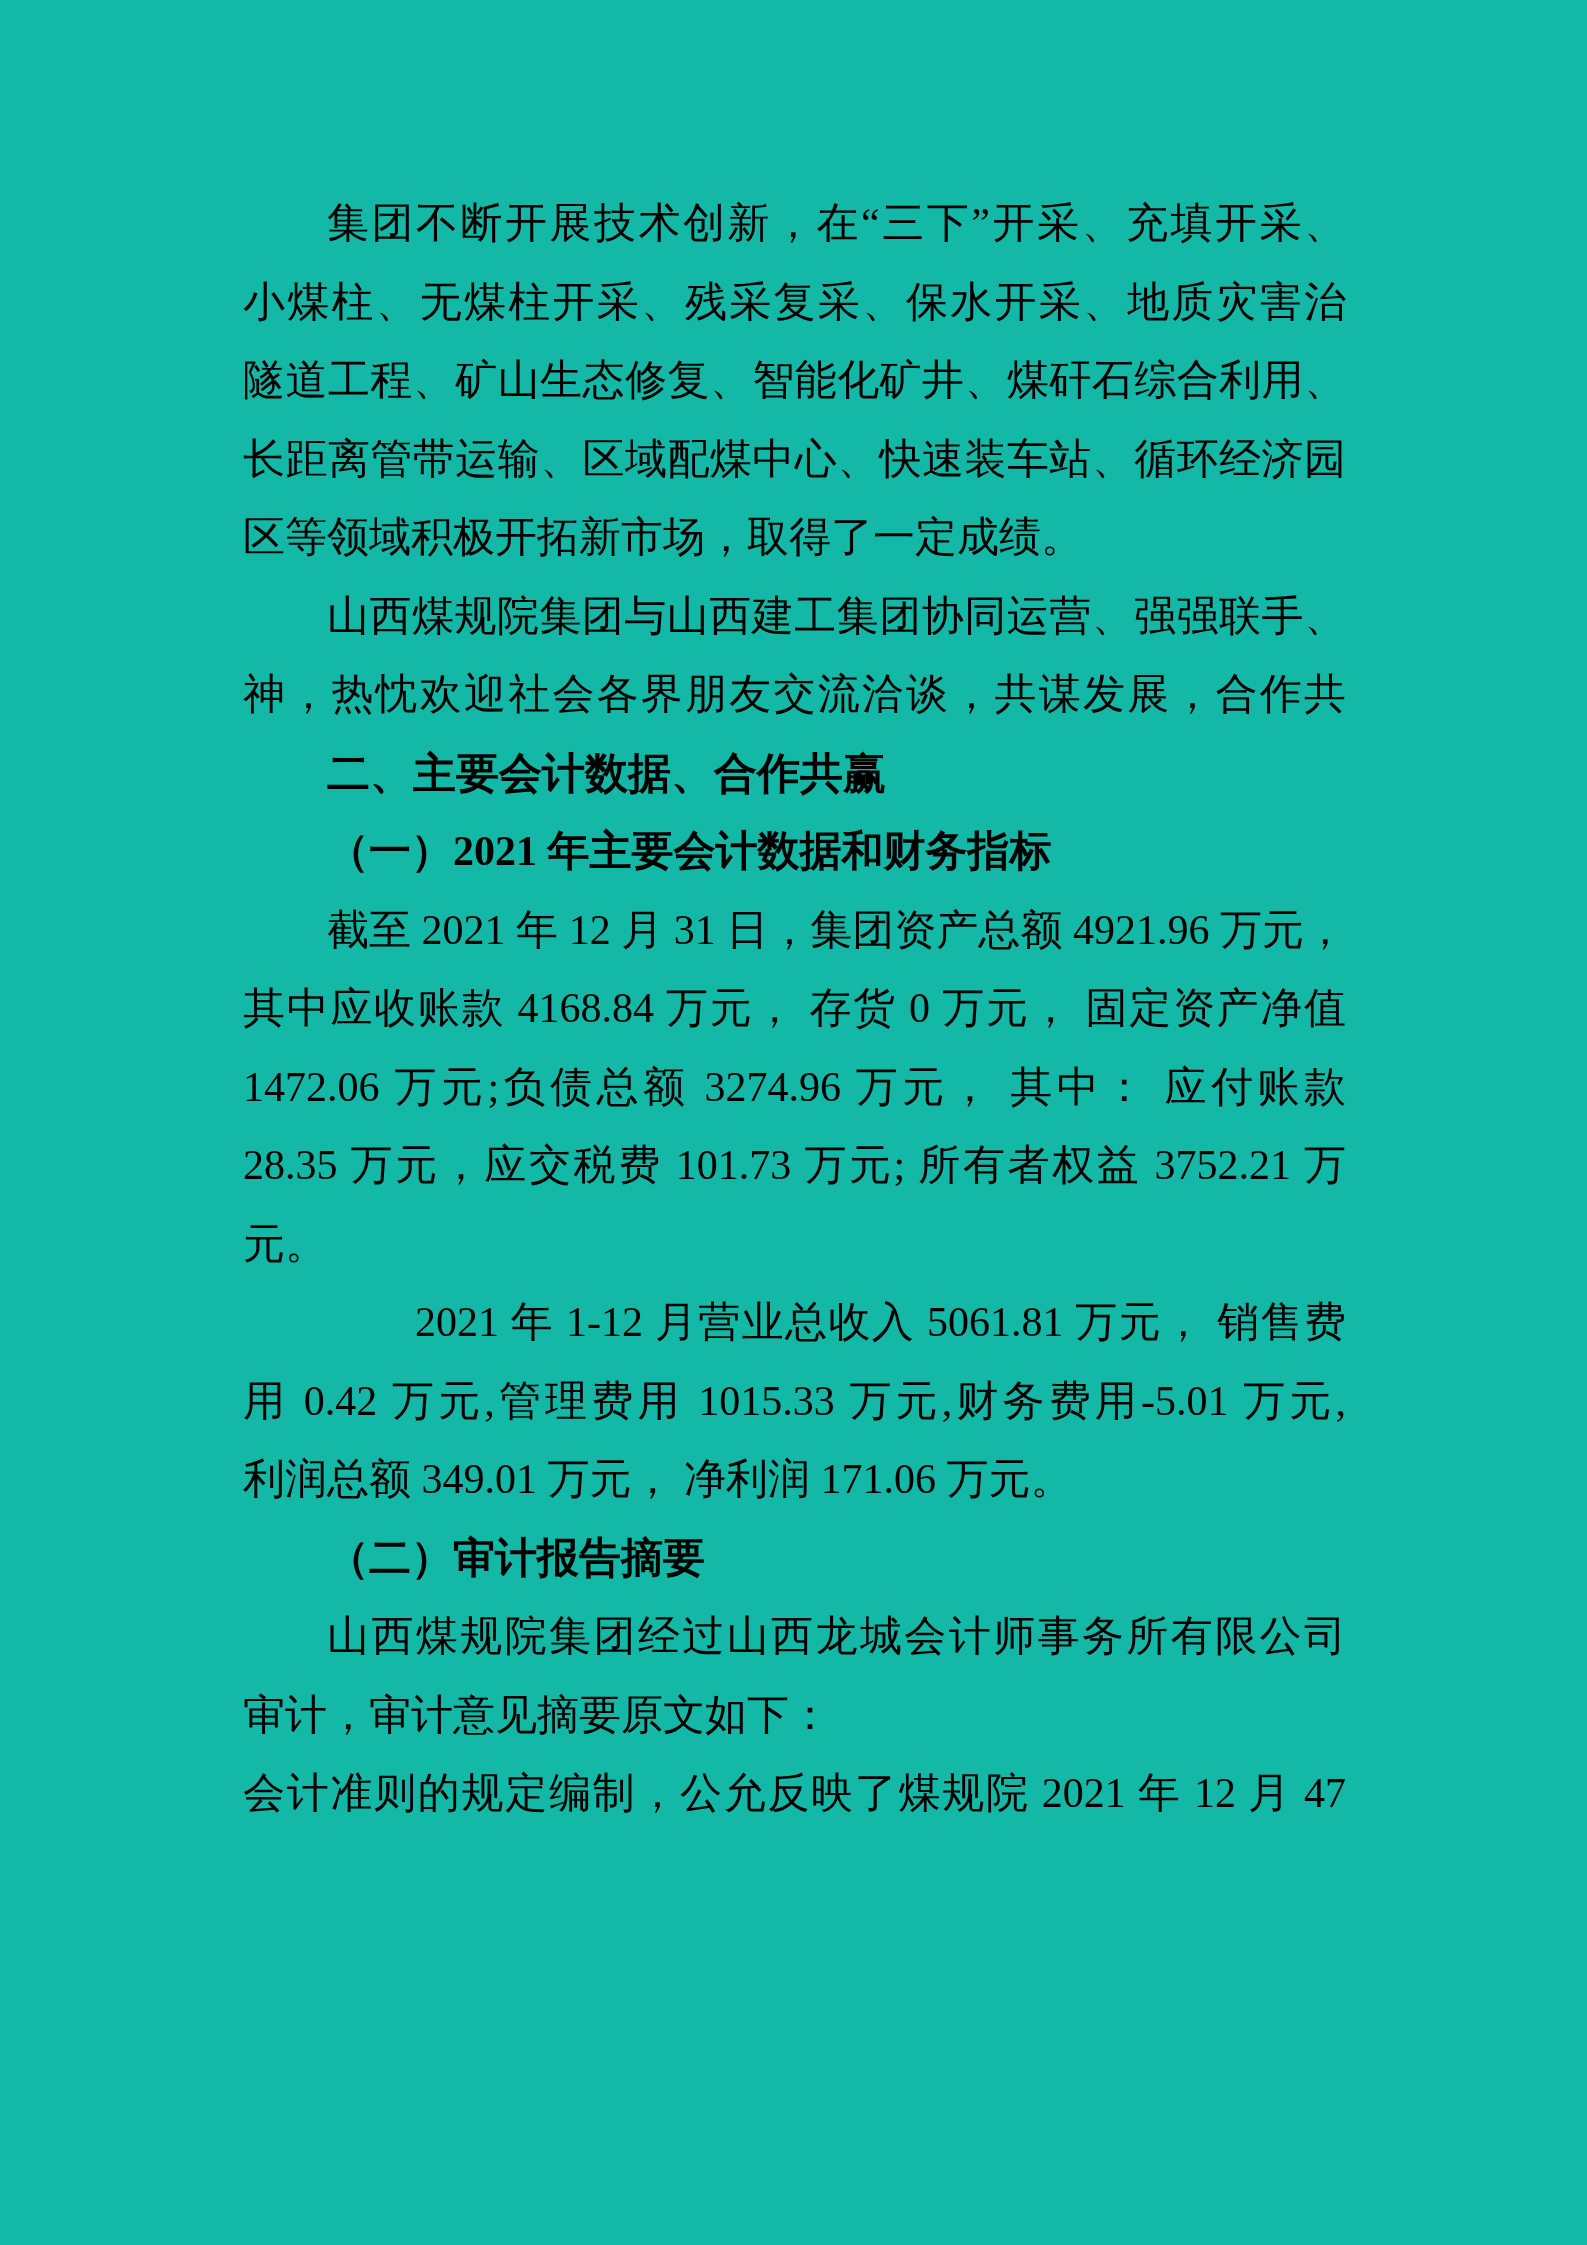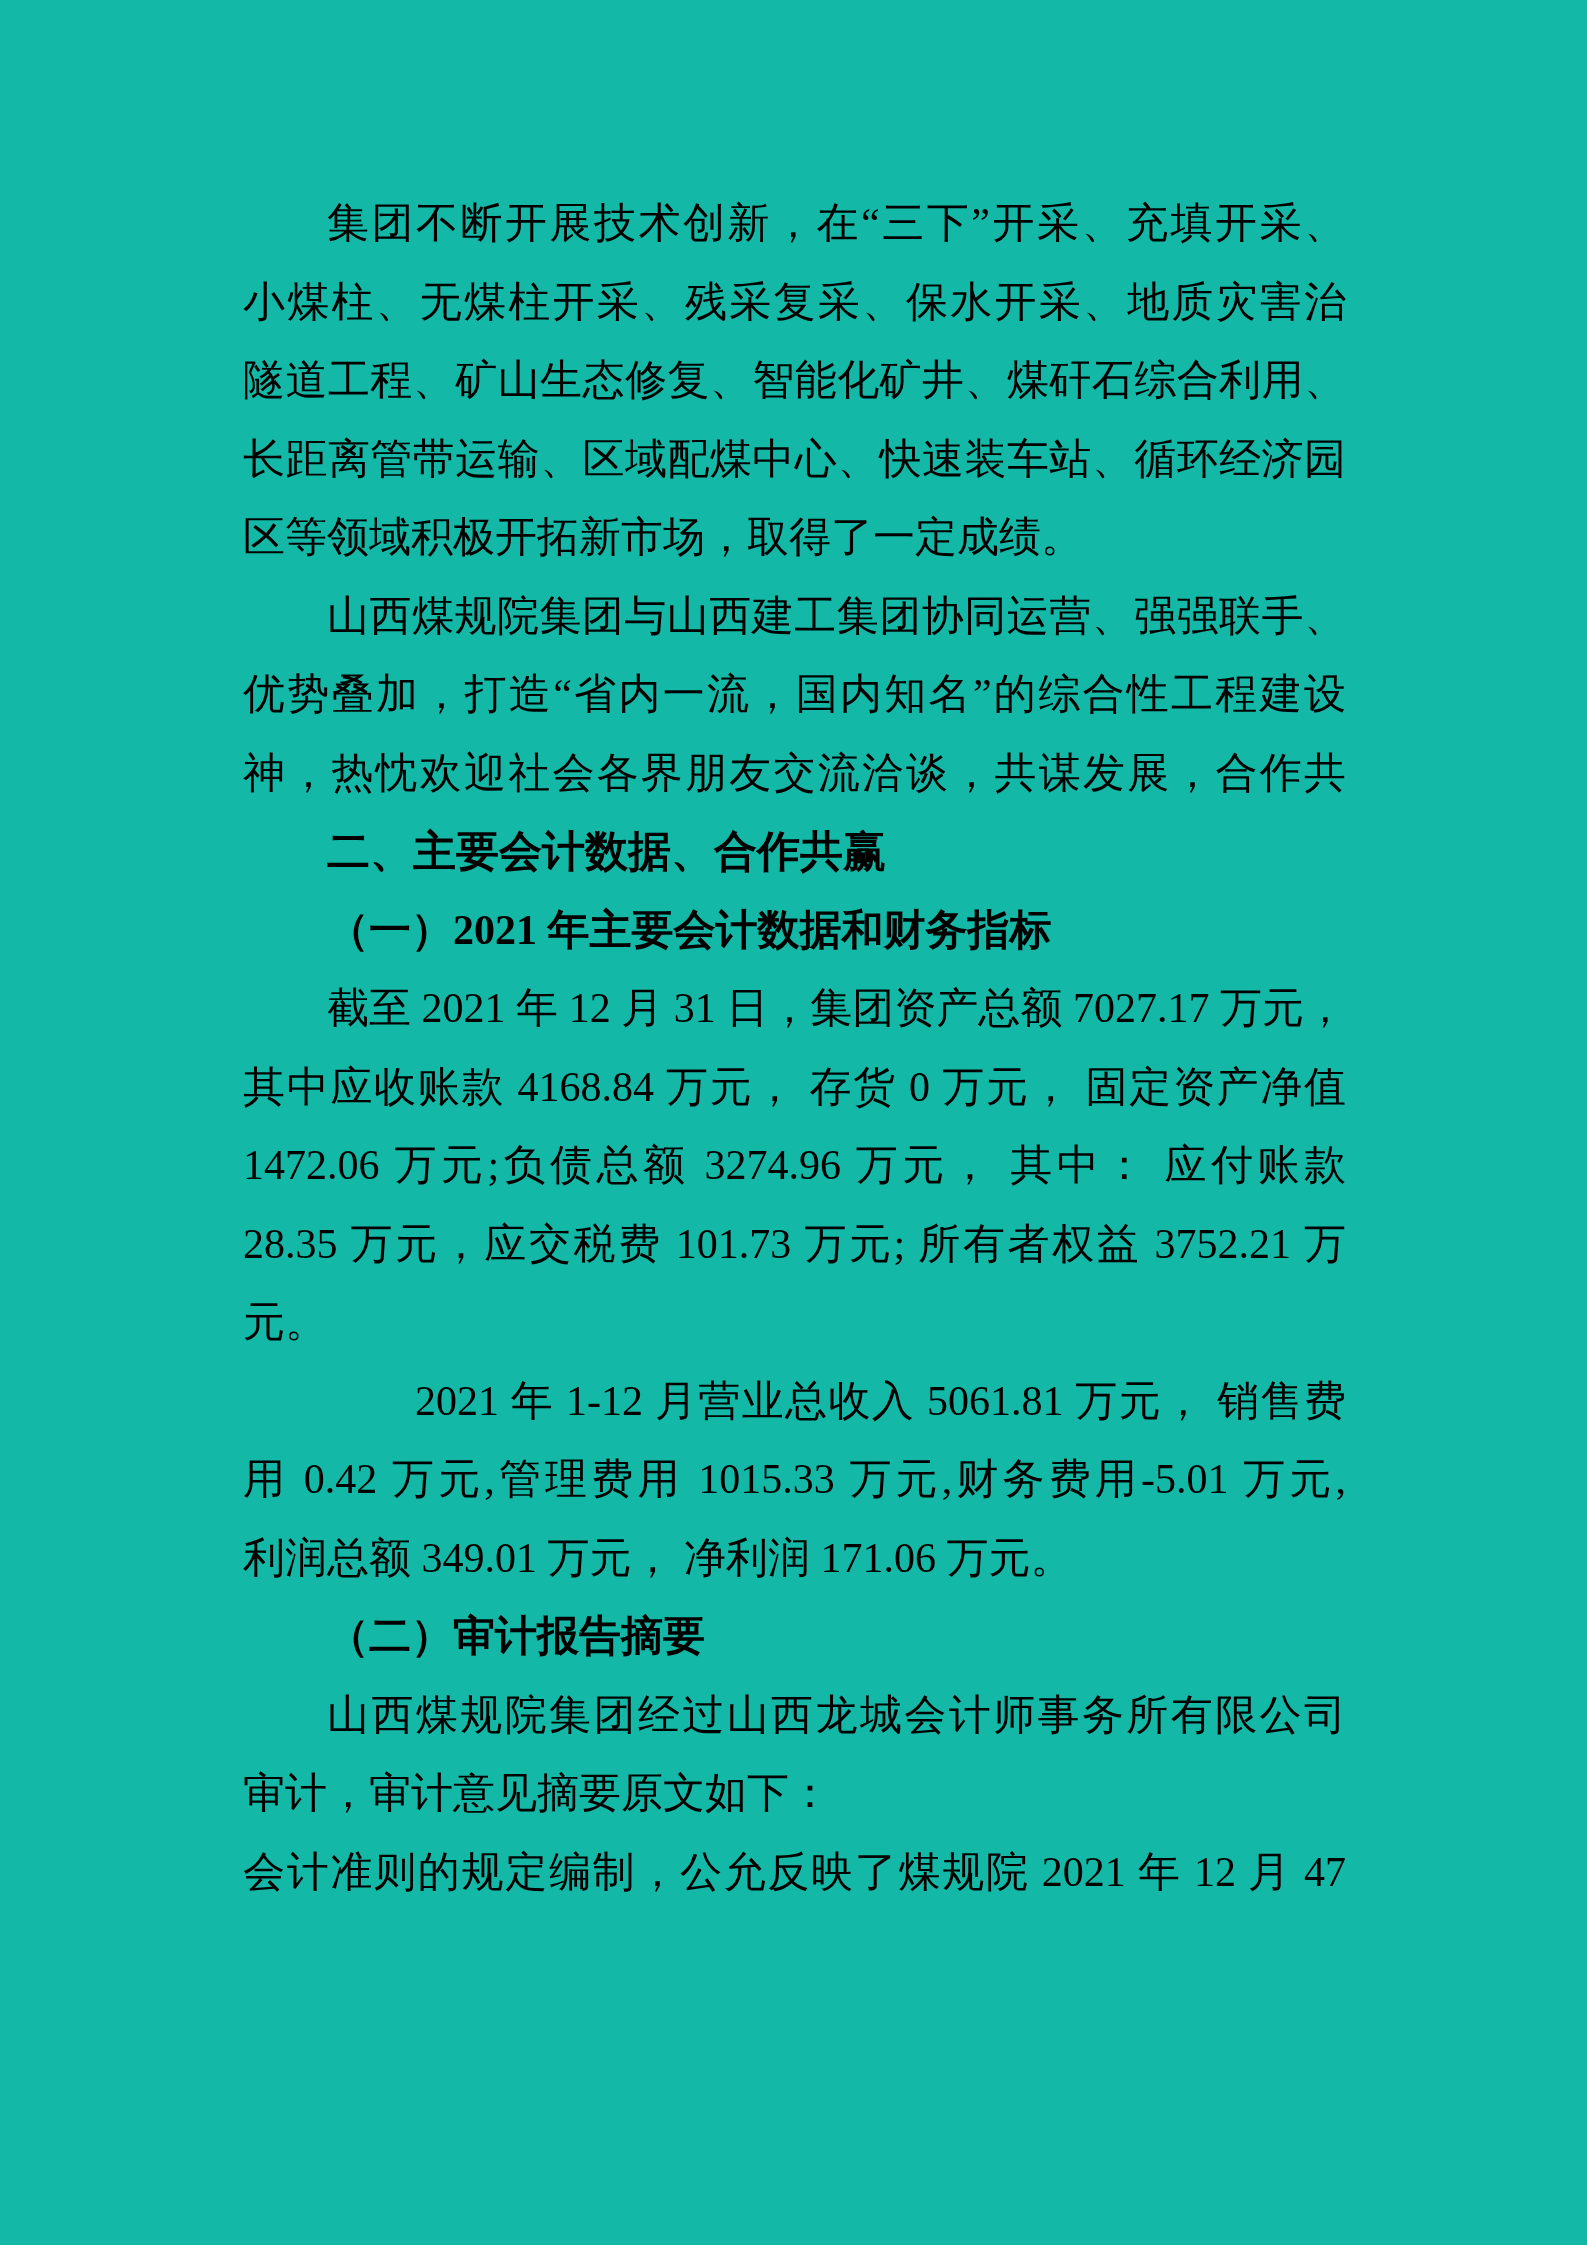--- a/index.html
+++ b/index.html
@@ -55,31 +55,30 @@
   <div class="content" style="color: rgb(0, 0, 0);">
       <div class="para body">
         <div class="line just" style="padding-left: 84px;">集团不断开展技术创新，在“三下”开采、充填开采、</div>
         <div class="line just">小煤柱、无煤柱开采、残采复采、保水开采、地质灾害治理、</div>
         <div class="line just">隧道工程、矿山生态修复、智能化矿井、煤矸石综合利用、</div>
         <div class="line just">长距离管带运输、区域配煤中心、快速装车站、循环经济园</div>
         <div class="line">区等领域积极开拓新市场，取得了一定成绩。</div>
       </div>
       <div class="para body">
         <div class="line just" style="padding-left: 84px;">山西煤规院集团与山西建工集团协同运营、强强联手、</div>
-        <div class="line just">优势叠加，打造“省内一流，国内知名”的综合性工程建设</div>
         <div class="line just">神，热忱欢迎社会各界朋友交流洽谈，共谋发展，合作共赢。</div>
       </div>
       <div class="para heading1">
         <div class="line" style="padding-left: 84px;">二、主要会计数据、合作共赢</div>
       </div>
       <div class="para heading2">
         <div class="line" style="padding-left: 84px;">（一）2021 年主要会计数据和财务指标</div>
       </div>
       <div class="para body">
-        <div class="line just" style="padding-left: 84px;">截至 2021 年 12 月 31 日，集团资产总额 7027.17 万元，</div>
+        <div class="line just" style="padding-left: 84px;">截至 2021 年 12 月 31 日，集团资产总额 4921.96 万元，</div>
         <div class="line just">其中应收账款 4168.84 万元， 存货 0 万元， 固定资产净值</div>
         <div class="line just">1472.06 万元;负债总额 3274.96 万元， 其中：  应付账款</div>
         <div class="line just">28.35 万元，应交税费 101.73 万元; 所有者权益 3752.21 万</div>
         <div class="line">元。</div>
       </div>
       <div class="para body">
         <div class="line just" style="padding-left: 172px;">2021 年 1-12 月营业总收入 5061.81 万元， 销售费</div>
         <div class="line just">用 0.42 万元,管理费用 1015.33 万元,财务费用-5.01 万元,</div>
         <div class="line">利润总额 349.01 万元， 净利润 171.06 万元。</div>
       </div>

